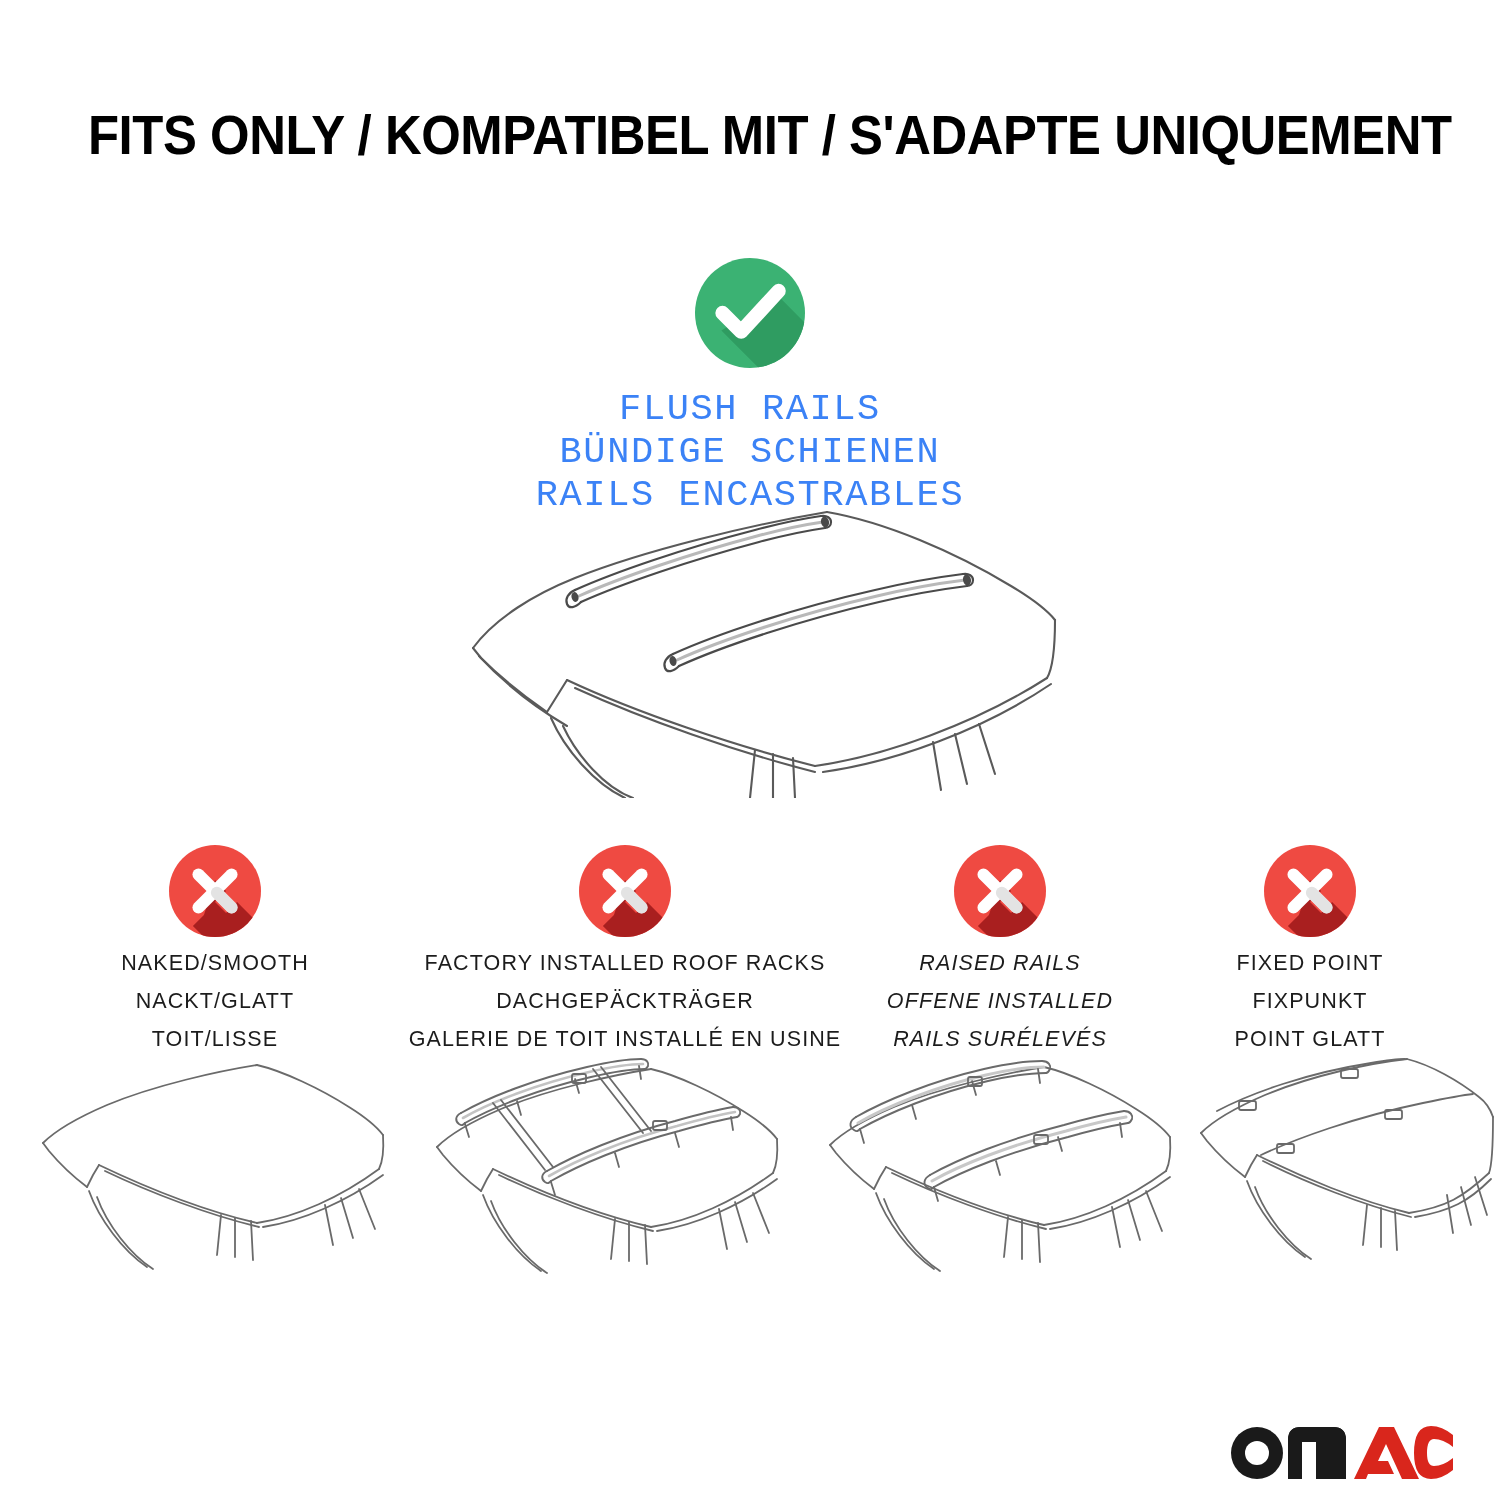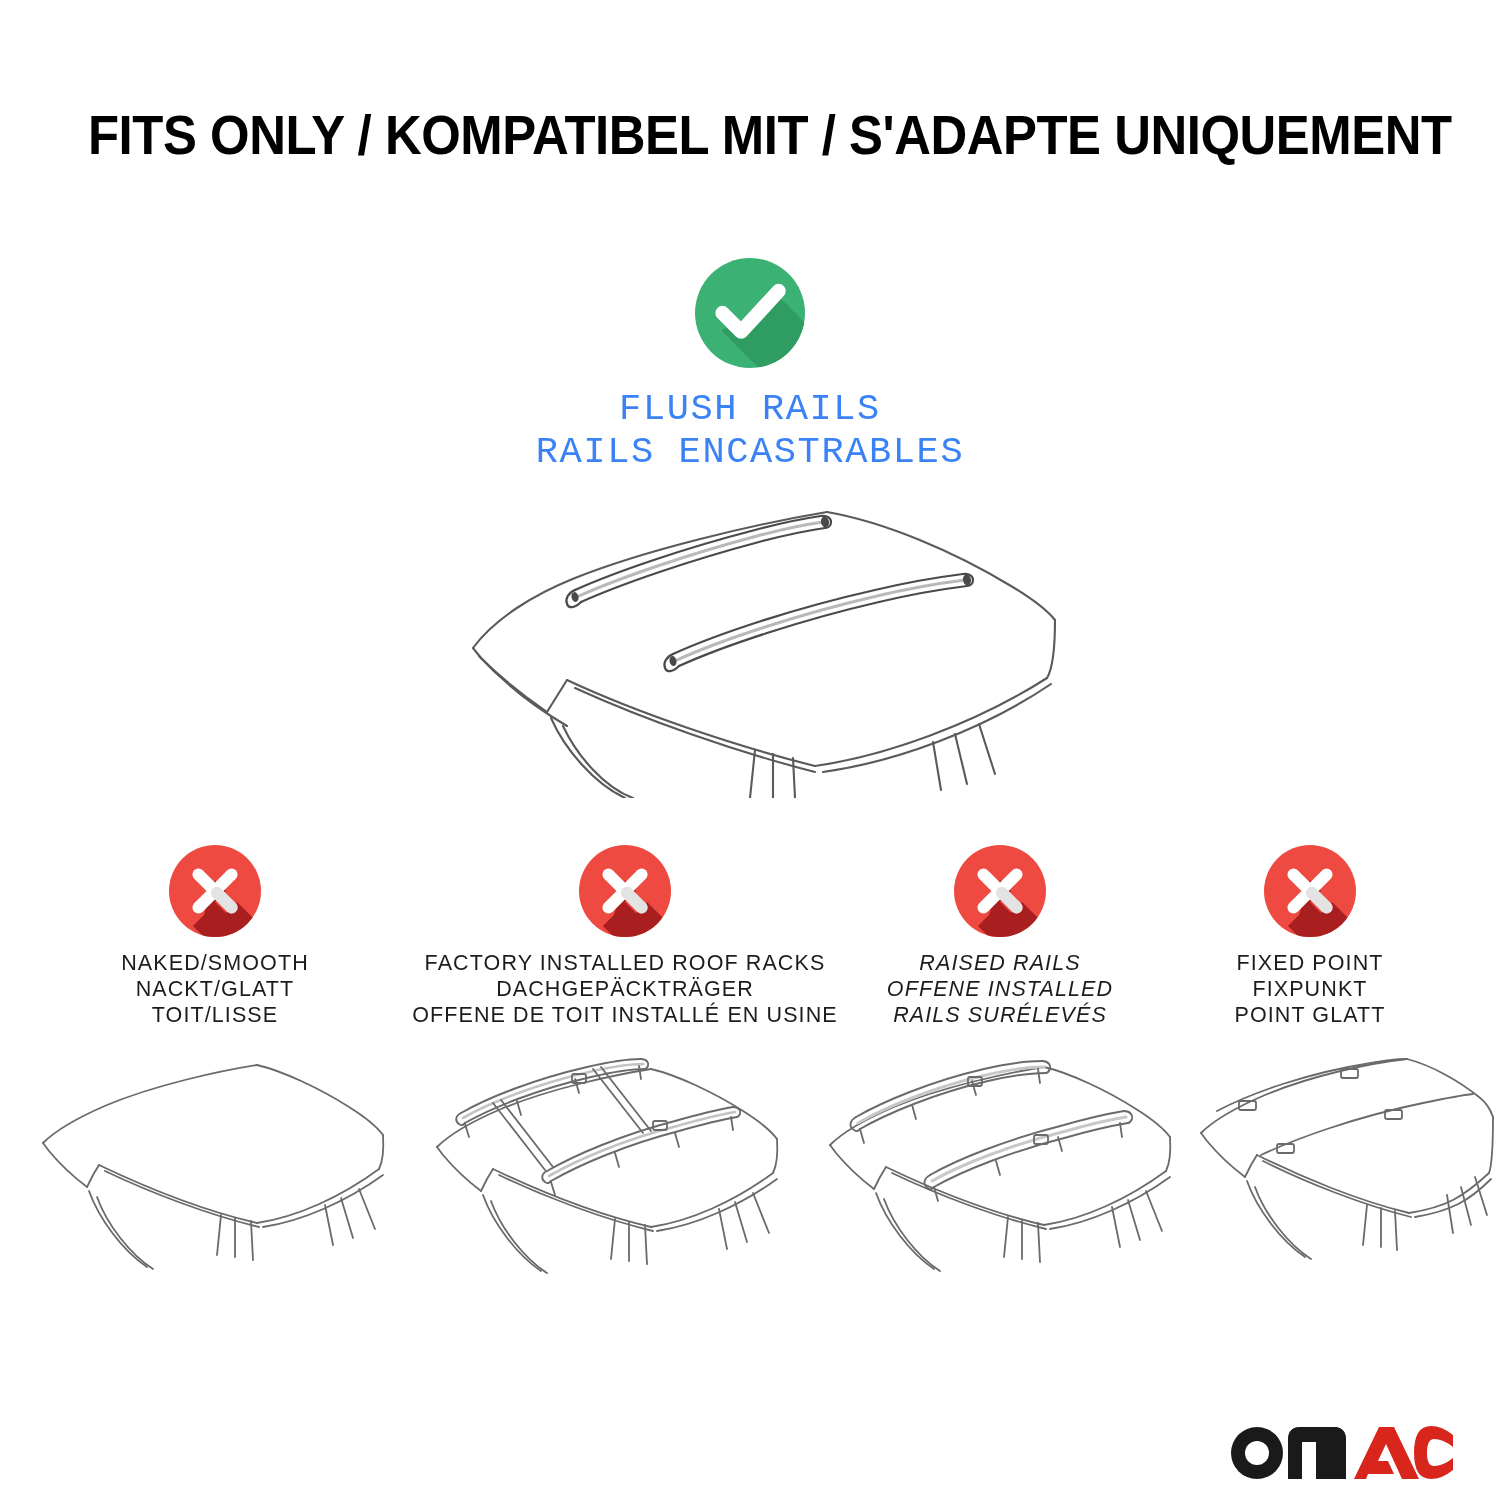--- a/index.html
+++ b/index.html
@@ -73,21 +73,21 @@
   }
   .col .labels{
     margin-top:13px;
     font-family:"Liberation Sans",sans-serif;
     font-weight:300;
     font-size:21.5px;
     line-height:26px;
     letter-spacing:1.1px;
     color:#1c1c1c;
   }
-  .col .labels div{white-space:nowrap;}
+  .col .labels div{white-space:nowrap;margin-top:12px;}
 
   .col-0{left:45px;width:340px;}
   .col-1{left:385px;width:480px;}
   .col-2{left:845px;width:310px;font-style:italic;}
   .col-3{left:1160px;width:300px;}
 
   
   .bottom-illus{
     position:absolute;
     left:0; top:1055px; width:1500px; height:270px;
@@ -122,20 +122,21 @@
       </defs>
       <circle cx="50" cy="50" r="50" fill="#3bb273"></circle>
       <g clip-path="url(#ccirc)">
         <path d="M40 56 L47 63 L72 31 L82 41 L100 59 L100 100 L58 100 L33 75 L24 66 Z" fill="#2f9c61"></path>
       </g>
       <path d="M25 50 L42 67 L76 30" fill="none" stroke="#ffffff" stroke-width="13" stroke-linecap="round" stroke-linejoin="round"></path>
     </svg>
 
     <div class="main-labels">
       <div>FLUSH RAILS</div>
+      <div>BÜNDIGE SCHIENEN</div>
       <div>RAILS ENCASTRABLES</div>
     </div>
   </div>
 
   <svg class="main-illu" viewBox="0 0 610 300">
     <g fill="none" stroke="#5a5a5a" stroke-width="2.1" stroke-linecap="round" stroke-linejoin="round">
 
       <path d="M18 150 C40 120 80 96 120 80 C190 52 300 26 372 14"></path>
       <path d="M372 14 C430 24 500 54 556 88 C576 100 592 112 600 122"></path>
       <path d="M18 150 L26 160 C44 178 66 196 92 214"></path>
@@ -226,21 +227,21 @@
           <line x1="32" y1="32" x2="68" y2="68"></line>
           <line x1="68" y1="32" x2="32" y2="68"></line>
         </g>
         <g clip-path="url(#xc1)" opacity="0.72">
           <line x1="52" y1="52" x2="68" y2="68" stroke="#d8d8d8" stroke-width="13" stroke-linecap="round"></line>
         </g>
       </svg>
       <div class="labels">
         <div>FACTORY INSTALLED ROOF RACKS</div>
         <div>DACHGEPÄCKTRÄGER</div>
-        <div>OFFENE DE TOIT INSTALLÉ EN USINE</div>
+        <div>GALERIE DE TOIT INSTALLÉ EN USINE</div>
       </div>
     </div>
 
     <div class="col col-2">
       <svg class="x-icon" viewBox="0 0 100 100">
         <defs>
             <clipPath id="xc2">
               <circle cx="50" cy="50" r="50"></circle>
             </clipPath>
           </defs>

